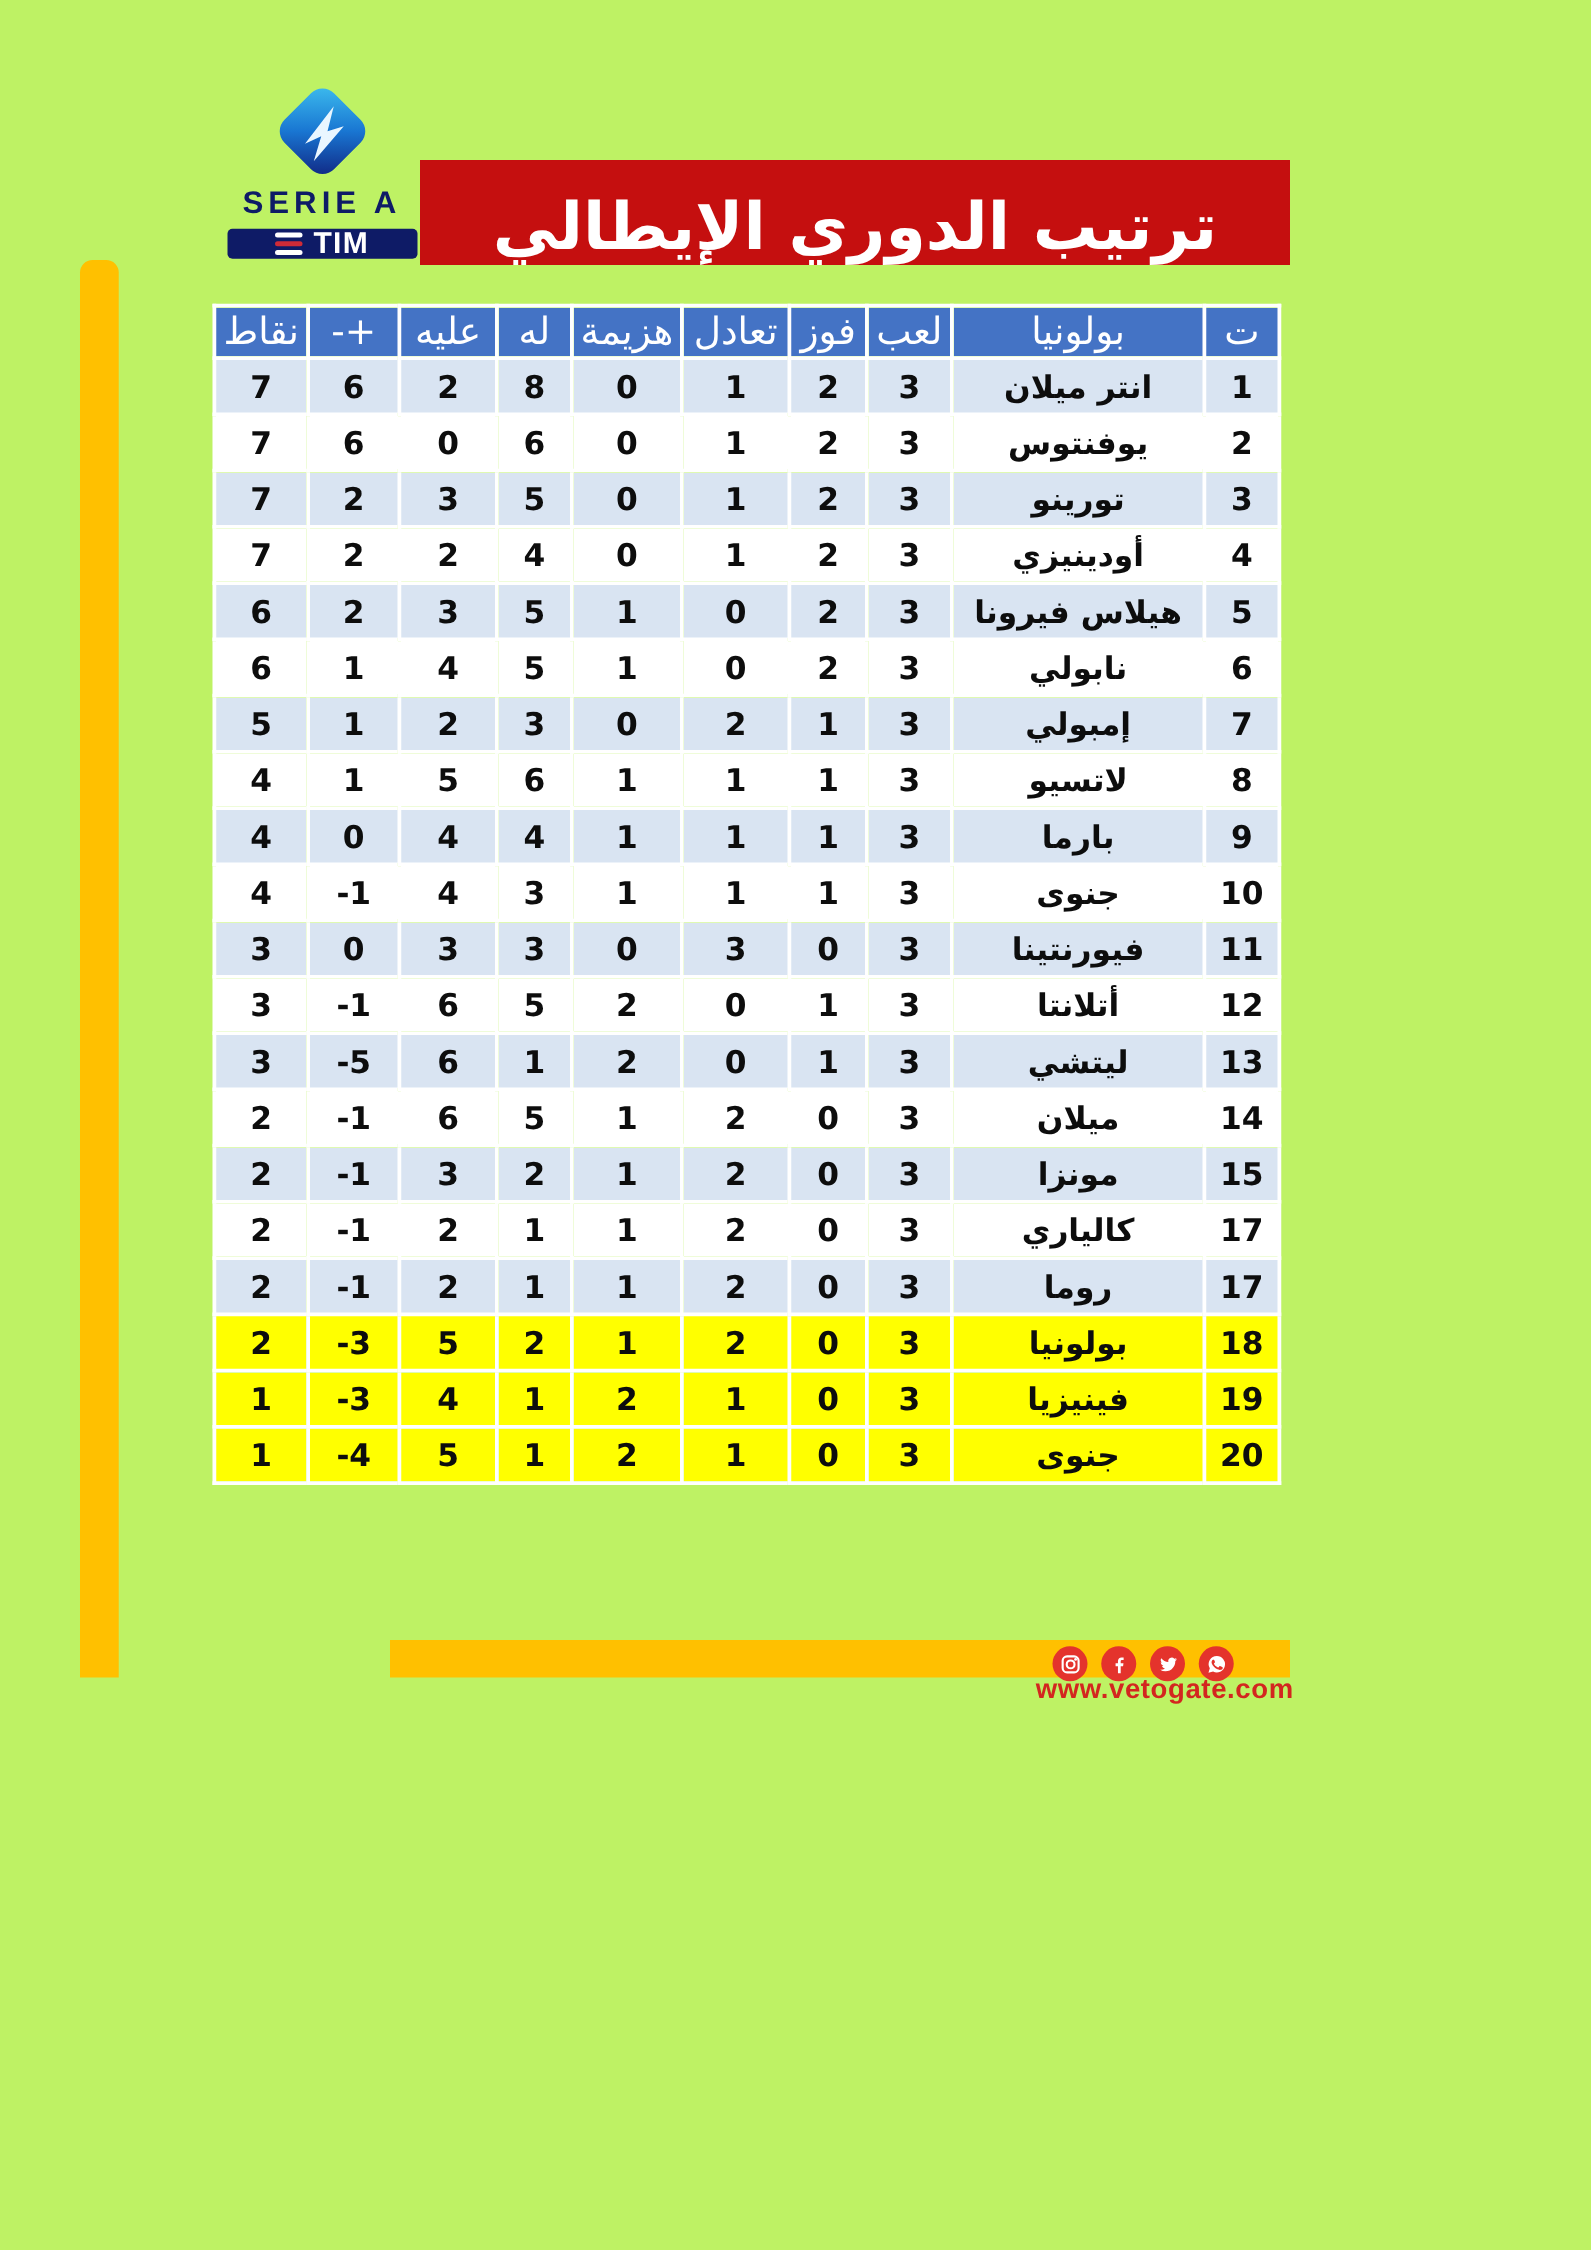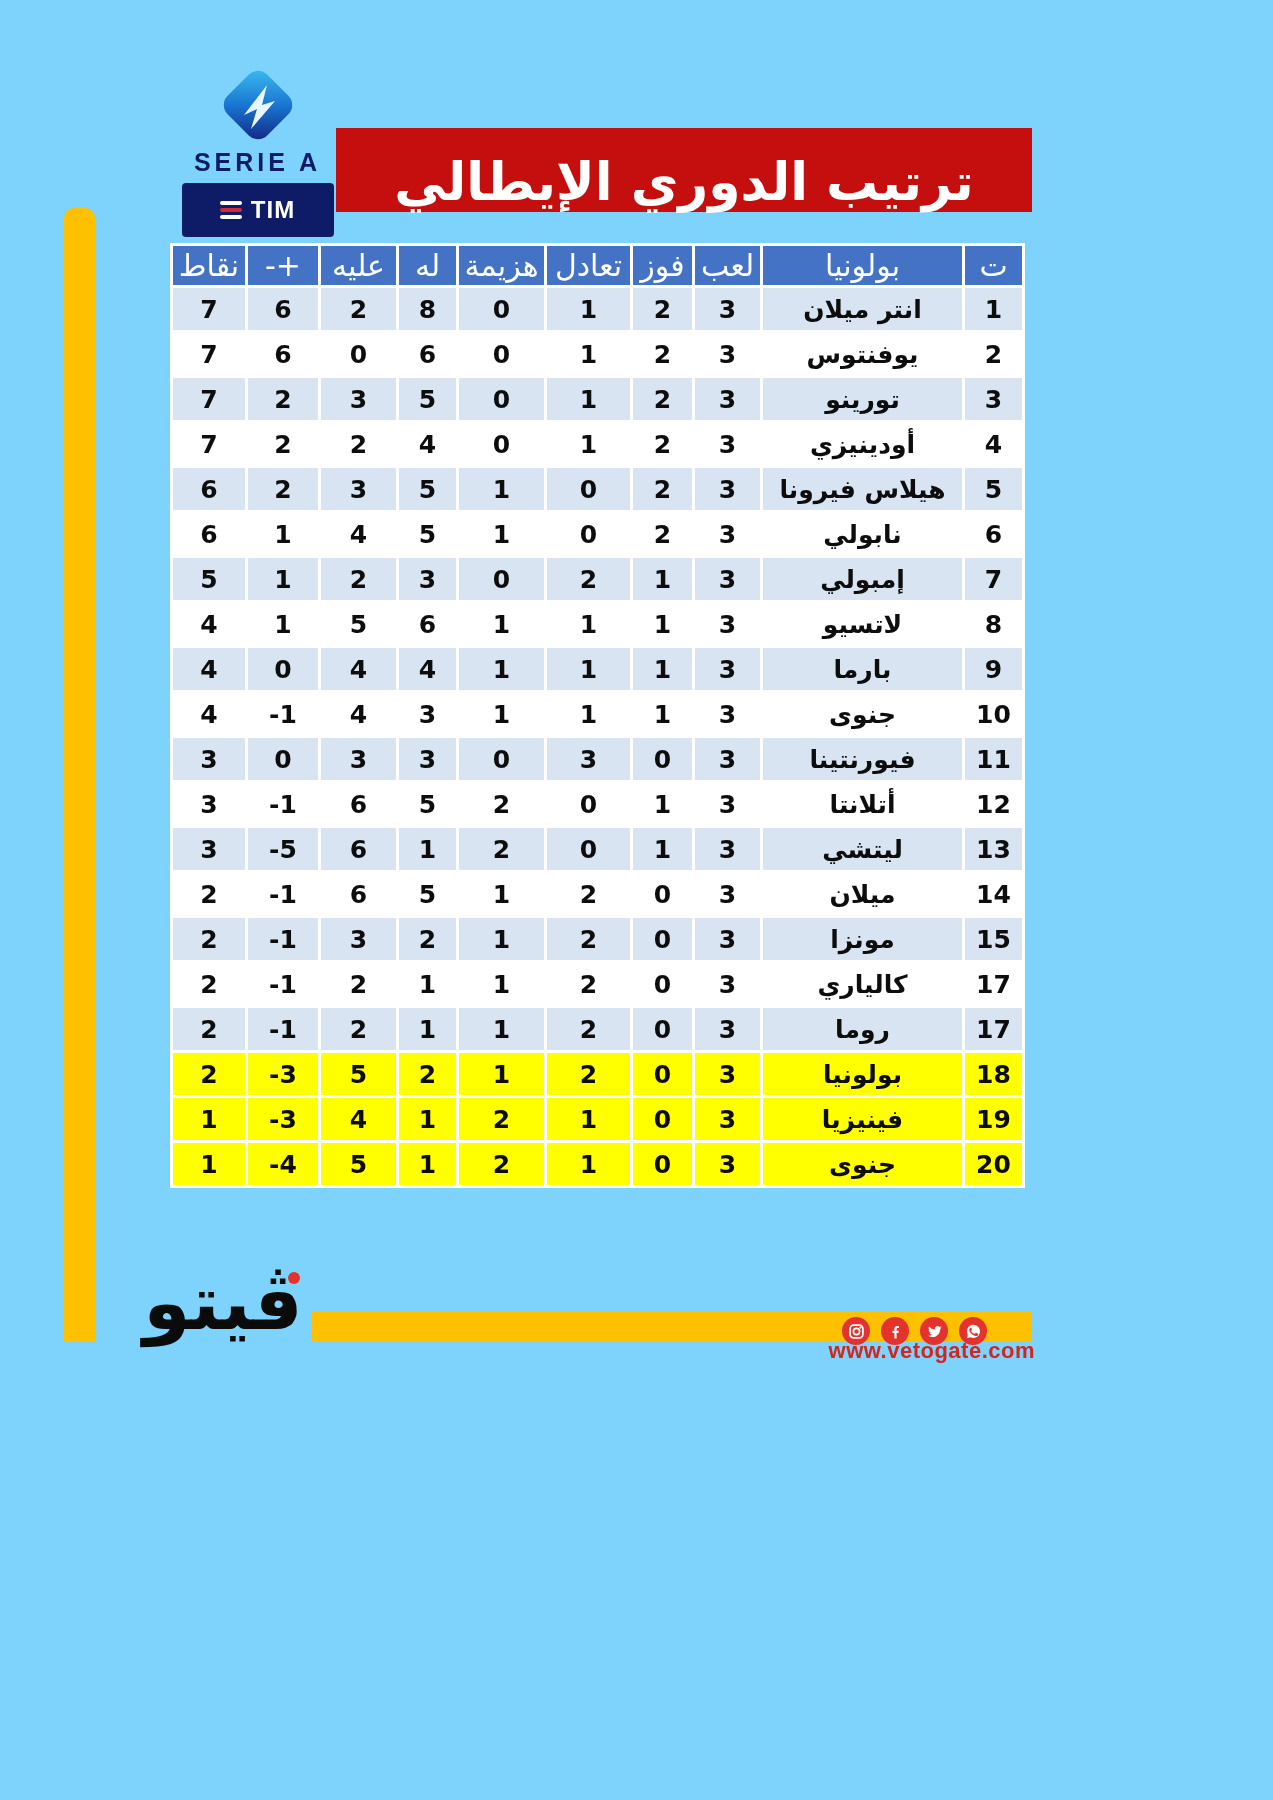--- a/index.html
+++ b/index.html
@@ -1,39 +1,39 @@
 <!DOCTYPE html>
 <html lang="ar"><head>
 <meta charset="utf-8">
 <style>
   * { box-sizing: border-box; margin: 0; padding: 0; }
   body { background: #ffffff; font-family: "DejaVu Sans", "Liberation Sans", sans-serif; }
   .page {
     position: relative; width: 1273px; height: 1800px;
-    background: #7dd3fc; overflow: hidden; margin: 0 auto;
+    background: #bef264; overflow: hidden; margin: 0 auto;
   }
 
   
   .ybar-v {
     position: absolute; left: 64px; top: 208px; width: 31px; height: 1134px;
     background: #FFC000; border-radius: 10px 10px 0 0;
   }
   .ybar-h {
     position: absolute; left: 312px; top: 1312px; width: 720px; height: 30px;
     background: #FFC000;
   }
 
   
   .logo-block { position: absolute; left: 175px; top: 62px; width: 165px; text-align: center; }
   .seriea-text {
     font-family: "Liberation Sans", sans-serif; font-weight: bold;
     font-size: 25px; letter-spacing: 4px; color: #0E1B66; margin-top: -4px;
   }
   .tim-bar {
-    margin: 6px auto 0; width: 152px; height: 54px; background: #0E1B66;
+    margin: 6px auto 0; width: 152px; height: 24px; background: #0E1B66;
     border-radius: 4px; display: flex; align-items: center; justify-content: center; gap: 9px;
   }
   .tim-flag { display: inline-flex; flex-direction: column; gap: 3px; }
   .tim-flag i { display: block; width: 22px; height: 4px; border-radius: 2px; }
   .tim-flag i:nth-child(1) { background: #ffffff; }
   .tim-flag i:nth-child(2) { background: #CE2B37; }
   .tim-flag i:nth-child(3) { background: #ffffff; }
   .tim-text { color: #ffffff; font-weight: bold; font-size: 24px; font-family: "Liberation Sans", sans-serif; letter-spacing: 1px; }
 
   
@@ -387,24 +387,20 @@
       <td class="num">1</td>
       <td class="num">2</td>
       <td class="num">1</td>
       <td class="num">5</td>
       <td class="num">-4</td>
       <td class="num">1</td>
     </tr>
       </tbody>
   </table>
 
-  <div class="veto">
-    <span>ڤيتو</span>
-    <span class="veto-dot"></span>
-  </div>
 
   <div class="social">
     <span class="sicon">
       <svg width="17" height="17" viewBox="0 0 24 24">
         <rect x="3" y="3" width="18" height="18" rx="5" fill="none" stroke="#fff" stroke-width="2.4"></rect>
         <circle cx="12" cy="12" r="4.4" fill="none" stroke="#fff" stroke-width="2.4"></circle>
         <circle cx="17.6" cy="6.4" r="1.6" fill="#fff"></circle>
       </svg>
     </span>
     <span class="sicon">

